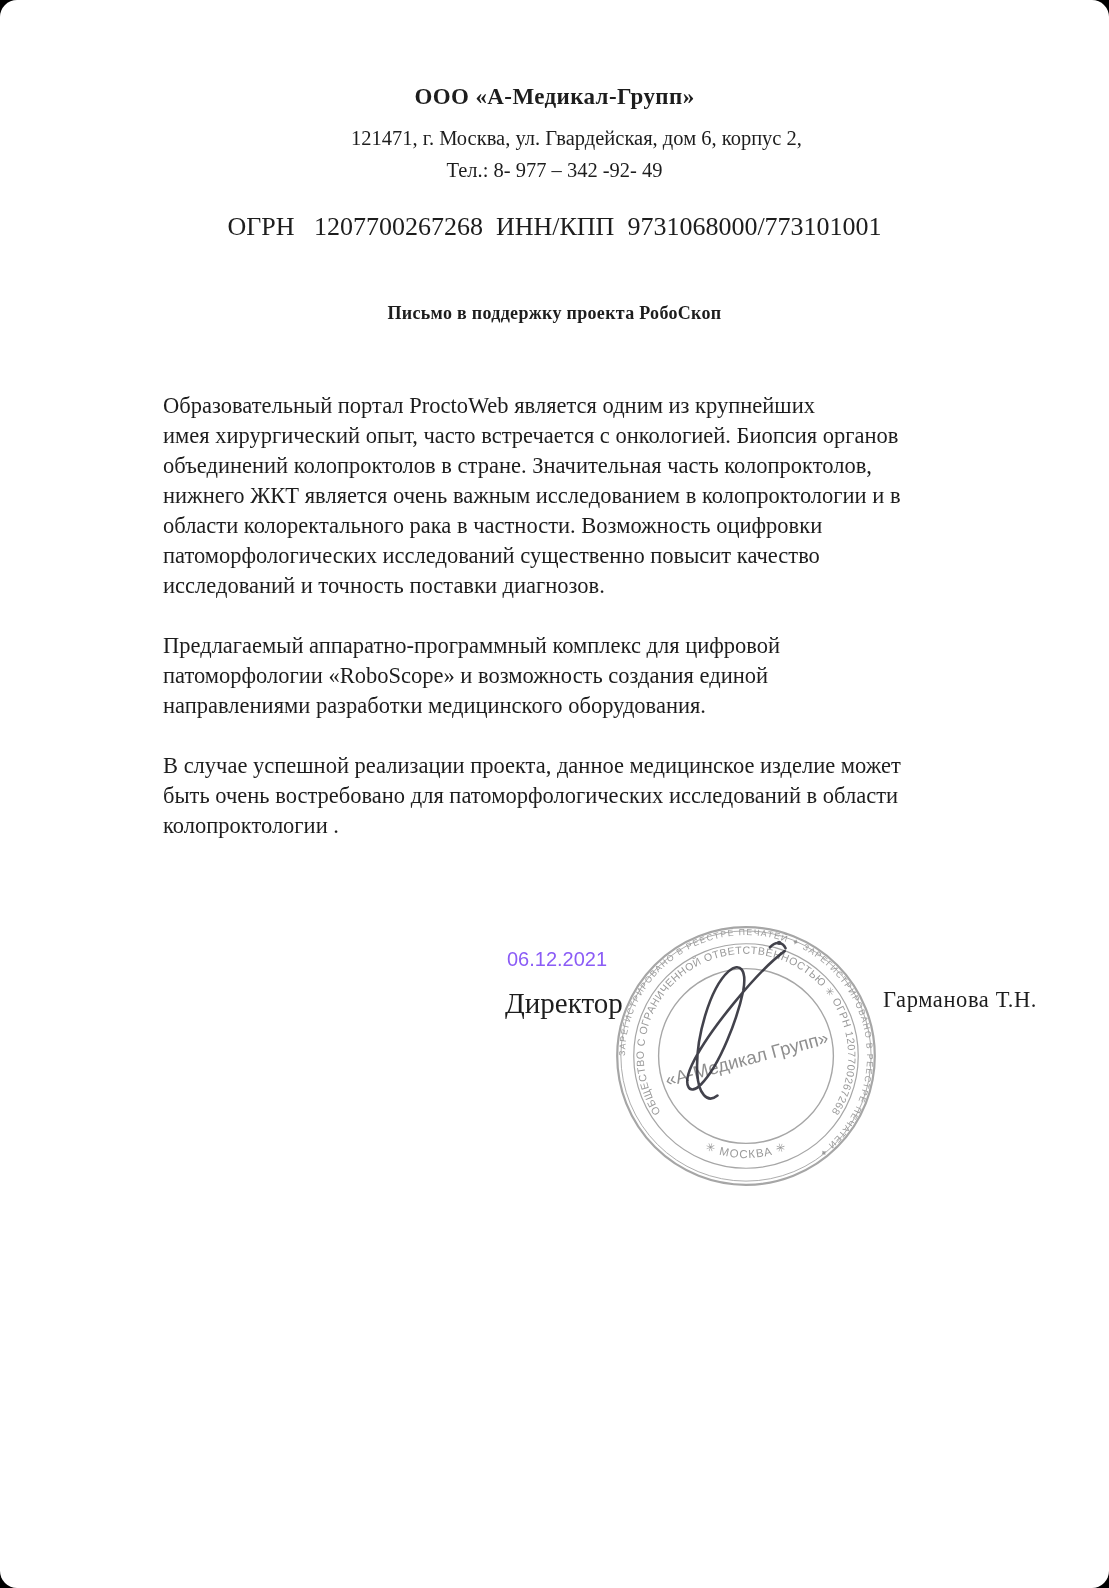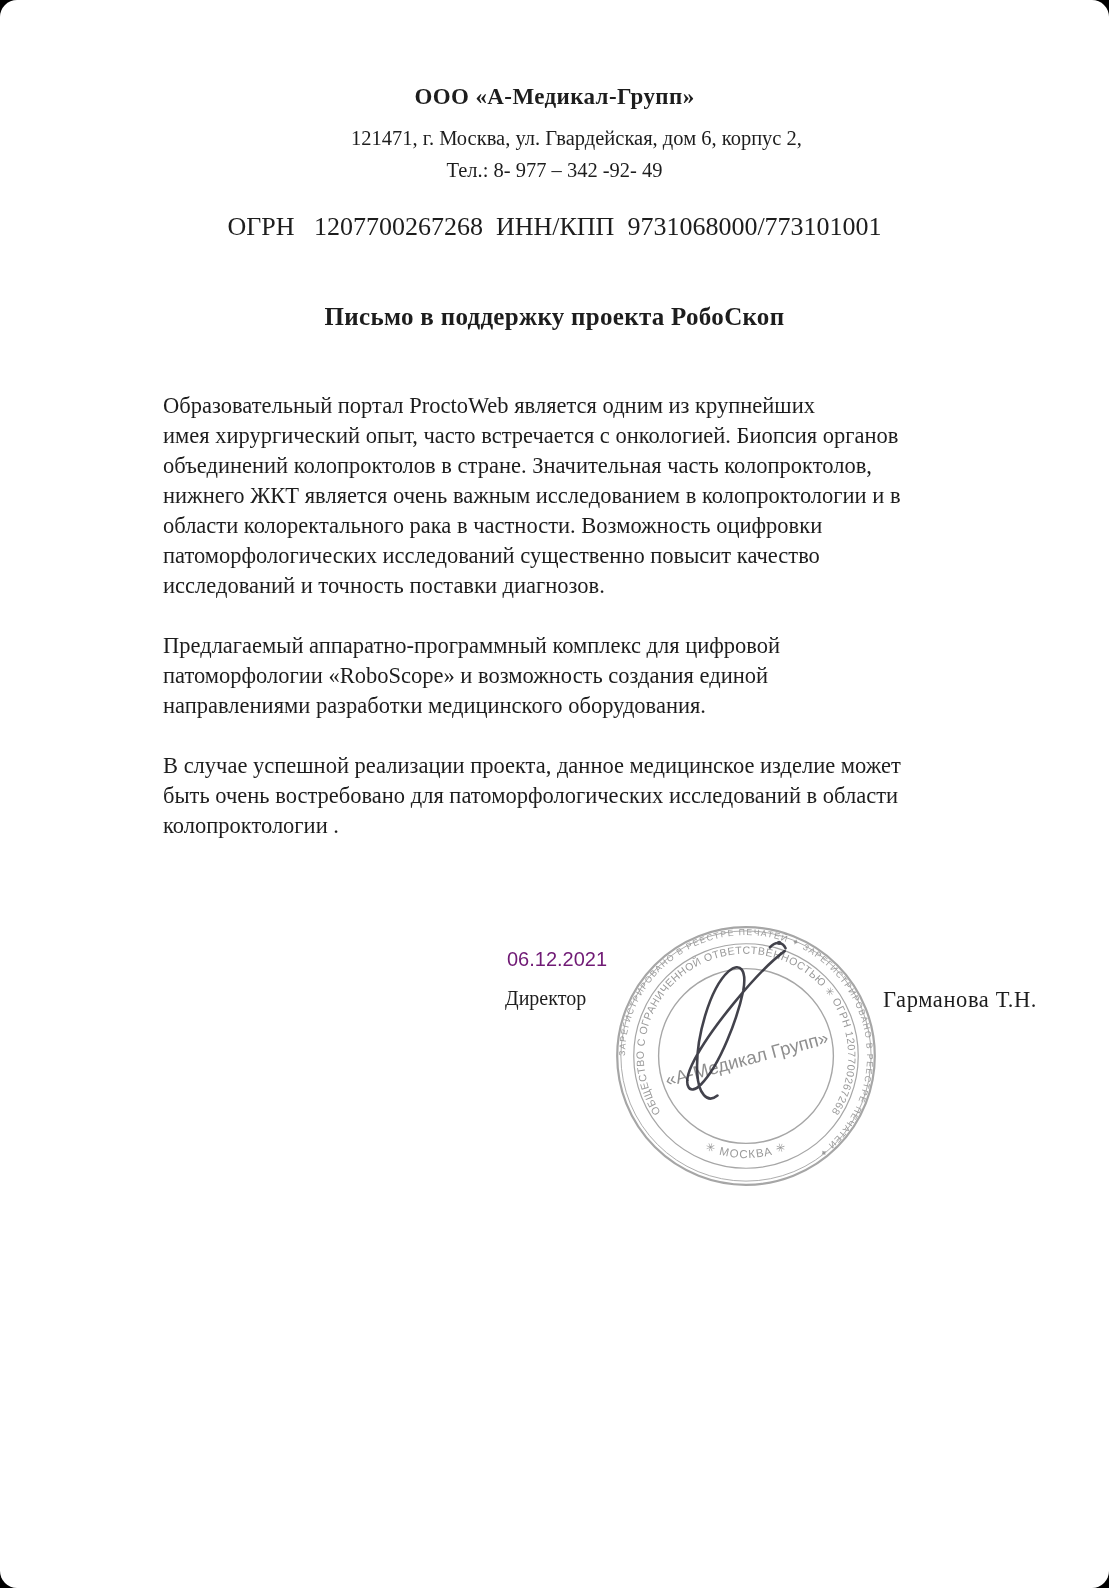--- a/index.html
+++ b/index.html
@@ -7,28 +7,28 @@
   .page{
     position:absolute;inset:0;background:#ffffff;border-radius:17px;overflow:hidden;
     font-family:"Liberation Serif","DejaVu Serif",serif;color:#1d1d1d;
   }
   .hline{position:absolute;left:0;right:0;text-align:center;white-space:pre;}
   .company{top:84px;font-size:23px;font-weight:bold;letter-spacing:.4px;}
   .addr{top:127px;font-size:20.5px;padding-left:44px;}
   .phone{top:159px;font-size:20.5px;}
   .ogrn{top:190px;font-size:26px;margin-top:22px;}
   .title{position:absolute;top:303px;left:0;right:0;text-align:center;
-         font-size:25px;font-weight:bold;letter-spacing:.3px;}
+         font-size:18px;font-weight:bold;letter-spacing:.3px;}
   .body-text{position:absolute;top:391px;left:163px;width:872px;
              font-size:22.5px;line-height:30px;}
   .paragraph{margin:0 0 30px 0;}
   .sig-date{position:absolute;left:507px;top:948px;
             font-family:"Liberation Sans","DejaVu Sans",sans-serif;
-            font-size:20px;color:#701a75;}
-  .sig-role{position:absolute;left:505px;top:987px;font-size:20px;}
+            font-size:20px;color:#8b5cf6;}
+  .sig-role{position:absolute;left:505px;top:987px;font-size:29px;}
   .sig-name{position:absolute;left:876px;top:987px;font-size:22.5px;letter-spacing:.6px;margin-left:7px;}
   .stamp-wrap{position:absolute;left:608px;top:918px;width:276px;height:276px;}
   .stamp-wrap svg{width:100%;height:100%;}
   .stamp-ring-text{fill:#9a9a9a;font-family:"Liberation Sans","DejaVu Sans",sans-serif;}
   .stamp-center-text{fill:#8f8f8f;font-family:"Liberation Sans","DejaVu Sans",sans-serif;}
 </style>
 </head>
 <body>
 
 <div class="page">

